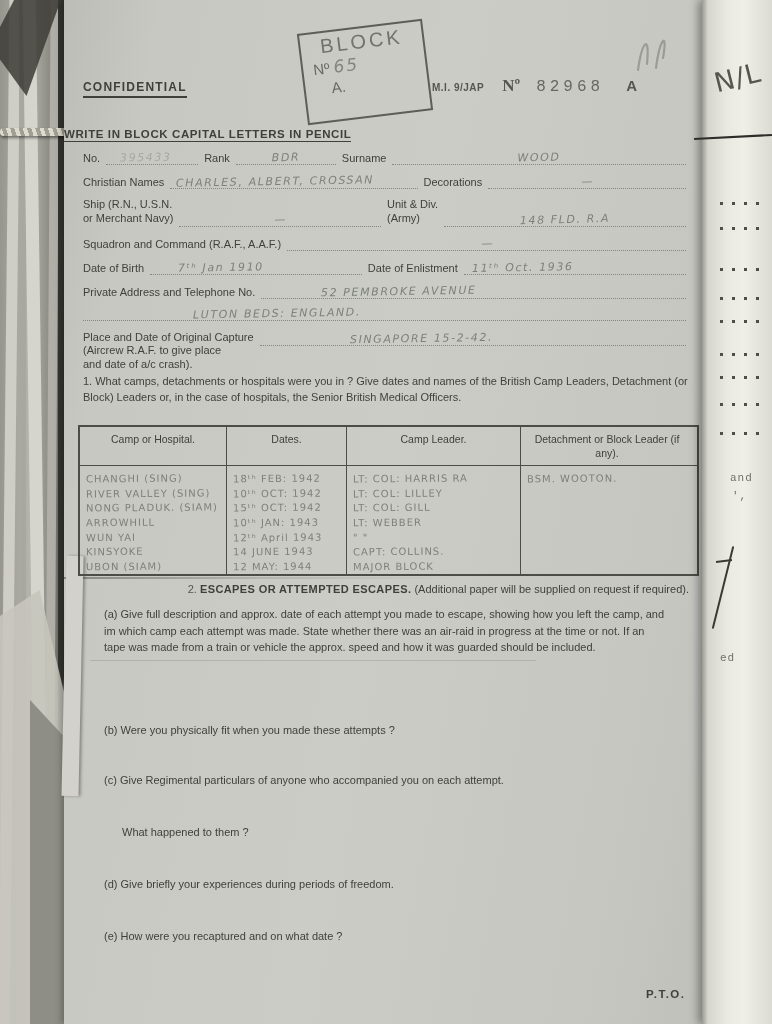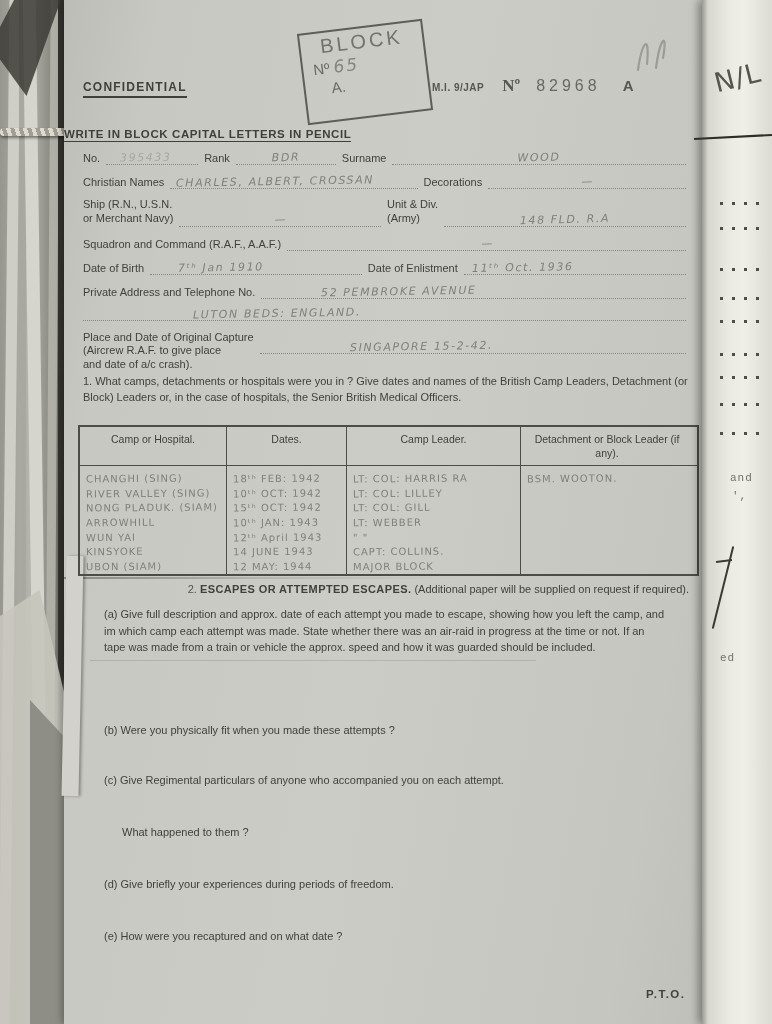--- a/index.html
+++ b/index.html
@@ -58,21 +58,21 @@
             border:2px solid #5d5e56;transform:rotate(-7deg);color:#696a62;text-align:center;}
   .stampbox .w{font-size:20px;letter-spacing:3px;margin-top:2px;opacity:.9;}
   .stampbox .noline{font-size:15px;margin-top:0;text-align:left;padding-left:10px;}
   .stampbox .no65{font-family:"DejaVu Sans",sans-serif;font-size:17px;color:#83857f;
                   letter-spacing:2px;font-style:italic;}
   .stampbox .suf{font-size:15px;text-align:left;padding-left:26px;margin-top:2px;}
 
   .mi9{position:absolute;left:368px;top:76px;display:flex;align-items:baseline;color:#565751;}
   .mi9 .lbl{font-weight:bold;font-size:10px;letter-spacing:.5px;}
   .mi9 .no{font-family:"Liberation Serif",serif;font-weight:bold;font-size:17px;margin-left:18px;}
-  .mi9 .ser{font-family:Liberation Sans, sans-serif;font-size:16px;letter-spacing:4px;margin-left:16px;opacity:.85;}
+  .mi9 .ser{font-family:Liberation Mono, monospace;font-size:16px;letter-spacing:4px;margin-left:16px;opacity:.85;}
   .mi9 .series{font-weight:bold;font-size:15px;margin-left:22px;}
 
   .scrib{position:absolute;left:566px;top:26px;opacity:.8;}
 
   .title{position:absolute;left:0;top:124px;width:100%;text-align:left;}
   .title span{font-weight:bold;font-size:11.5px;letter-spacing:.6px;
               border-bottom:1.5px solid #3f403a;padding-bottom:1px;}
 
   
   .fields{position:absolute;left:19px;right:10px;top:150px;font-size:11px;}
@@ -81,21 +81,21 @@
   .flabel{flex:0 0 auto;white-space:nowrap;padding-bottom:1px;}
   .flabel2{flex:0 0 auto;line-height:1.25;padding-bottom:1px;}
   .fill{flex:1 1 auto;border-bottom:1.5px dotted #85867f;position:relative;margin:0 6px;height:14px;}
   .fill.fx1{flex:0 0 92px;} .fill.fx2{flex:0 0 100px;}
   .hw{font-family:"DejaVu Sans",sans-serif;color:#7e807a;letter-spacing:1.6px;font-size:11px;
       white-space:nowrap;}
   .fill .hw{position:absolute;bottom:0;left:14px;transform:rotate(-1deg);}
   .fill .hw.ctr{left:50%;transform:translateX(-50%) rotate(-1.5deg);}
   .dash{display:inline-block;transform:scaleX(2.6) rotate(-3deg);letter-spacing:0;}
   .caplabel div{line-height:1.25;}
-  .capfill{align-self:flex-start;margin-top:8px;}
+  .capfill{align-self:flex-start;margin-top:0;}
 
   .q1{position:absolute;left:19px;right:13px;top:374px;font-size:11px;line-height:1.45;}
 
   
   .ftable{position:absolute;left:14px;top:425px;width:617px;border:2px solid #4c4d45;}
   .thead,.tbody{display:grid;grid-template-columns:147px 120px 174px 172px;}
   .thead{border-bottom:1.5px solid #4c4d45;}
   .th{font-size:10.5px;text-align:center;padding:6px 8px 5px;line-height:1.3;}
   .th,.tcol{border-right:1.5px solid #4c4d45;}
   .th:last-child,.tcol:last-child{border-right:none;}

